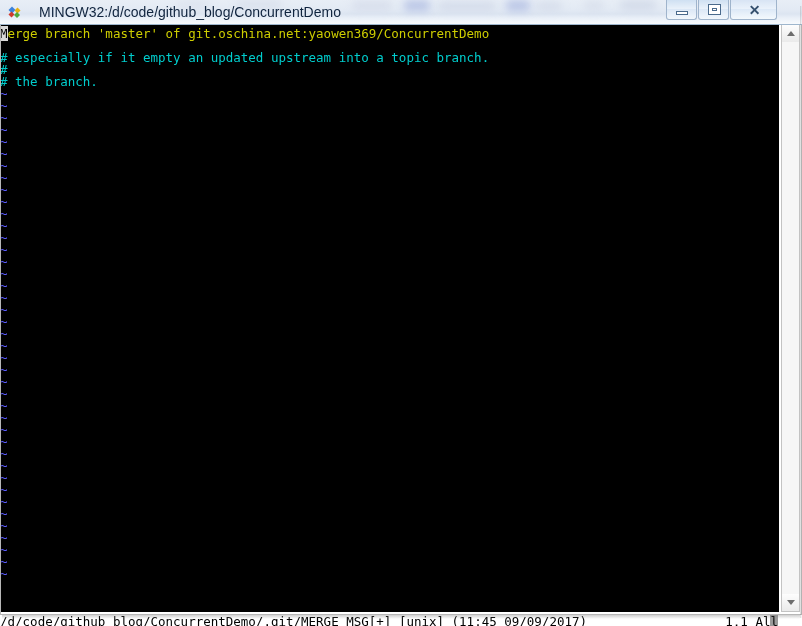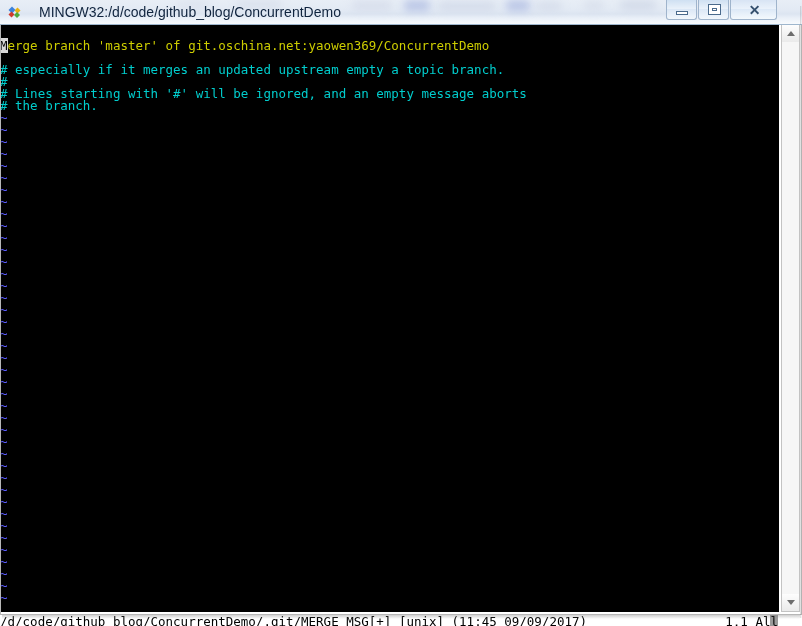--- a/index.html
+++ b/index.html
@@ -142,21 +142,21 @@
     position: absolute;
     left: 0; top: 0;
     width: 779px;
     height: 587px;
     background: #000000;
     overflow: hidden;
   }
 
   .term-lines {
     position: absolute;
-    left: 0; top: 15px;
+    left: 0; top: 3px;
     width: 642px;
   }
 
   .line {
     height: 12px;
     line-height: 12px;
     font-family: "DejaVu Sans Mono", monospace;
     font-size: 12.5px;
     white-space: pre;
     letter-spacing: 0px;
@@ -295,23 +295,22 @@
       </div>
     </div>
   </div>
 
   <div class="window-body">
 
     <div class="terminal">
       <div class="term-lines" id="term-lines">
           <div class="line c-yellow"><span class="cursor-cell">M</span><span>erge branch 'master' of git.oschina.net:yaowen369/ConcurrentDemo</span></div>
           <div class="line "><span></span></div>
-          <div class="line c-cyan"><span># especially if it merges an updated upstream empty a topic branch.</span></div>
+          <div class="line c-cyan"><span># especially if it empty an updated upstream into a topic branch.</span></div>
           <div class="line c-cyan"><span>#</span></div>
-          <div class="line c-cyan"><span># Lines starting with '#' will be ignored, and an empty message aborts</span></div>
           <div class="line c-cyan"><span># the branch.</span></div>
           <div class="line c-blue">~</div>
           <div class="line c-blue">~</div>
           <div class="line c-blue">~</div>
           <div class="line c-blue">~</div>
           <div class="line c-blue">~</div>
           <div class="line c-blue">~</div>
           <div class="line c-blue">~</div>
           <div class="line c-blue">~</div>
           <div class="line c-blue">~</div>

